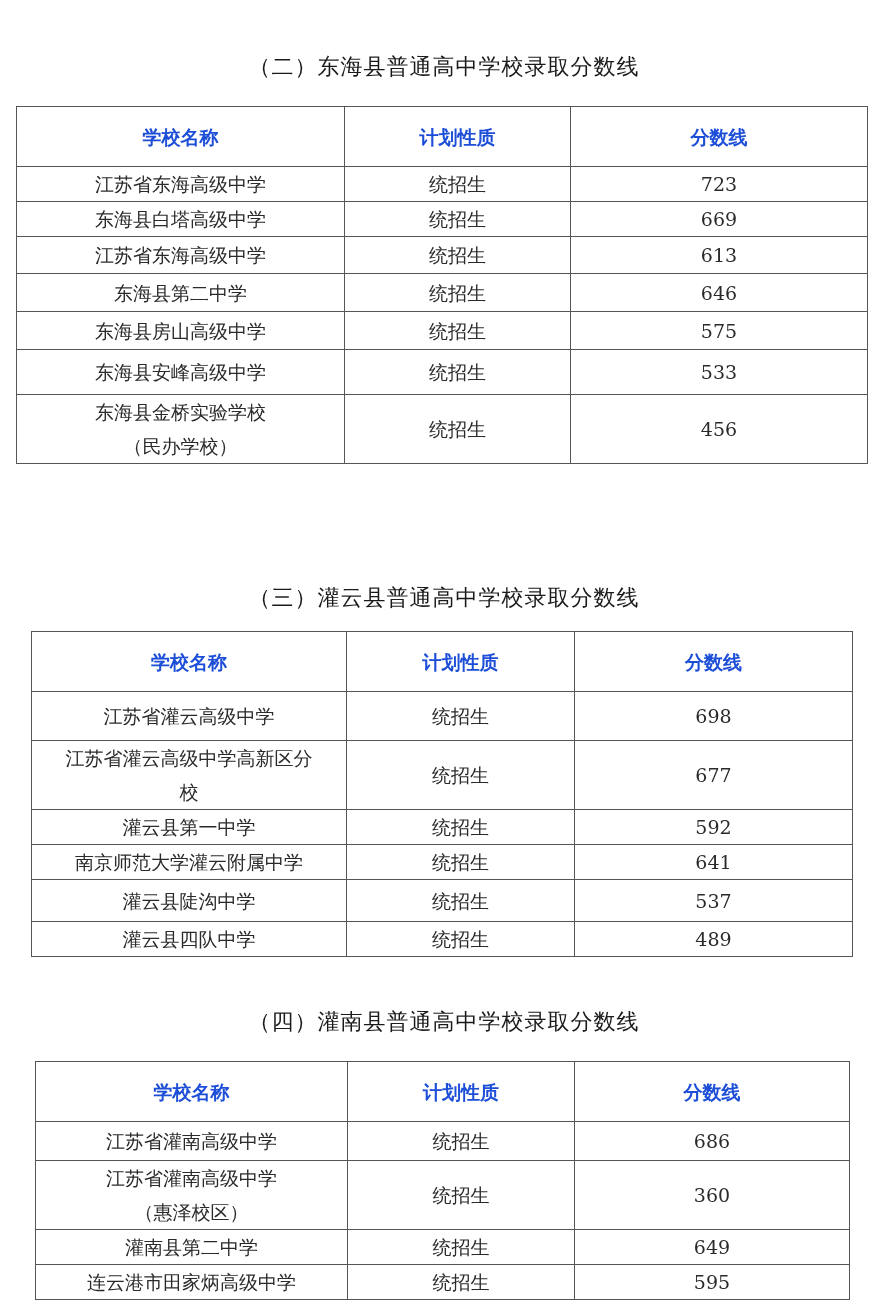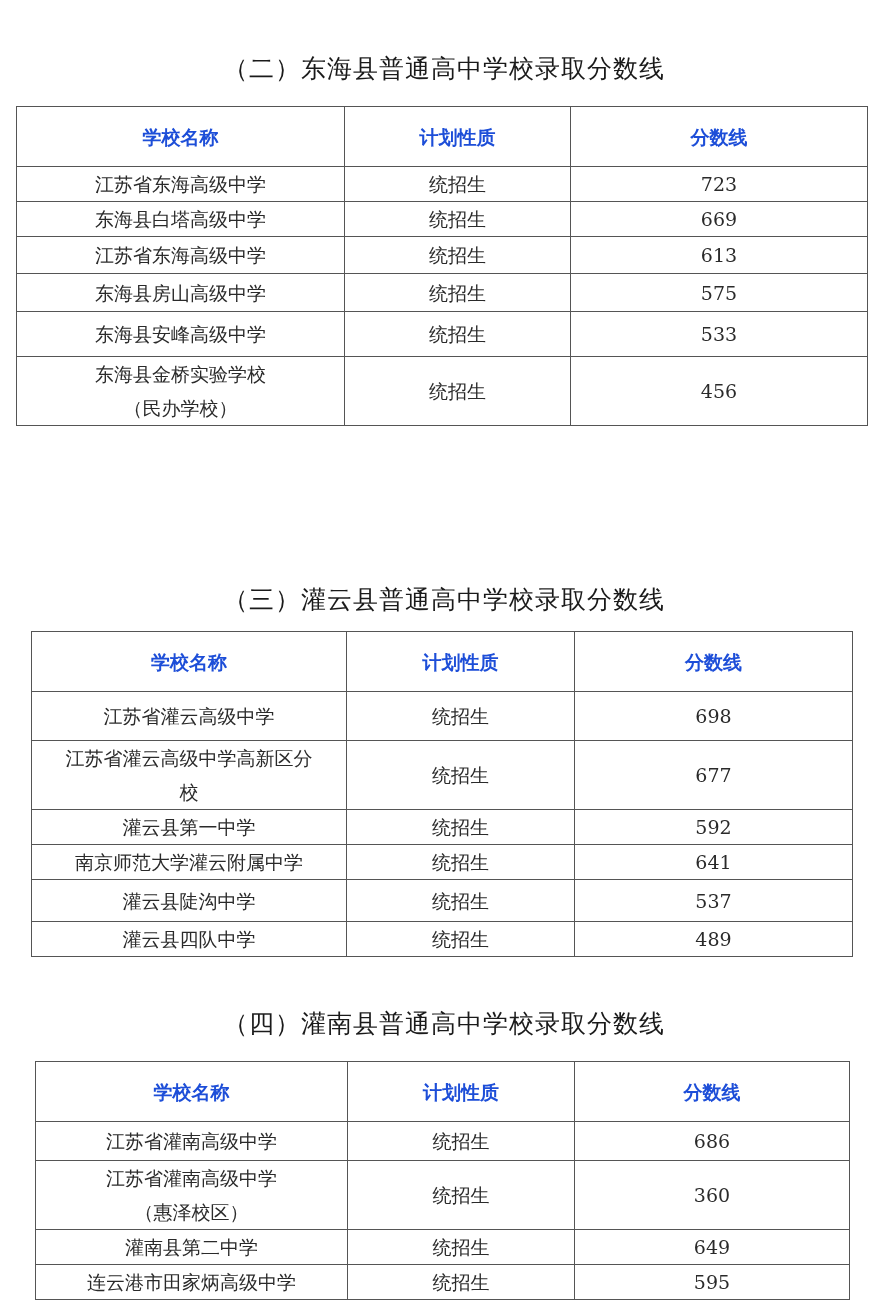--- a/index.html
+++ b/index.html
@@ -1,20 +1,20 @@
 <!DOCTYPE html>
 <html><head>
 <meta charset="utf-8">
 <style>
   html, body { margin: 0; padding: 0; background: #ffffff; }
   body { width: 888px; height: 1311px; position: relative; overflow: hidden;
          font-family: "DejaVu Serif", "Liberation Serif", serif; color: #222; }
   .section-title { position: absolute; left: 0; width: 888px; text-align: center;
                    font-family: "DejaVu Sans", "Liberation Sans", sans-serif;
-                   font-size: 25px; color: #1a1a1a; letter-spacing: 1px; font-weight: normal; }
+                   font-size: 22px; color: #1a1a1a; letter-spacing: 1px; font-weight: normal; }
   table.score { position: absolute; border-collapse: collapse; table-layout: fixed;
                 font-size: 19px; color: #2a2a2a; }
   table.score td, table.score th { border: 1.5px solid #555; text-align: center; vertical-align: middle;
                 padding: 0 4px; line-height: 34px; }
   table.score th { font-weight: bold; font-size: 19px; color: #1d4ed8; height: 58px; }
   .name-cell { line-height: 34px; }
 </style>
 </head>
 <body>
 
@@ -38,20 +38,25 @@
   </tr>
   <tr style="height:35px;">
     <td>东海县白塔高级中学</td>
     <td>统招生</td>
     <td>669</td>
   </tr>
   <tr style="height:37px;">
     <td>江苏省东海高级中学</td>
     <td>统招生</td>
     <td>613</td>
+  </tr>
+  <tr style="height:38px;">
+    <td>东海县第二中学</td>
+    <td>统招生</td>
+    <td>646</td>
   </tr>
   <tr style="height:38px;">
     <td>东海县房山高级中学</td>
     <td>统招生</td>
     <td>575</td>
   </tr>
   <tr style="height:45px;margin-top:40px;">
     <td>东海县安峰高级中学</td>
     <td>统招生</td>
     <td>533</td>

